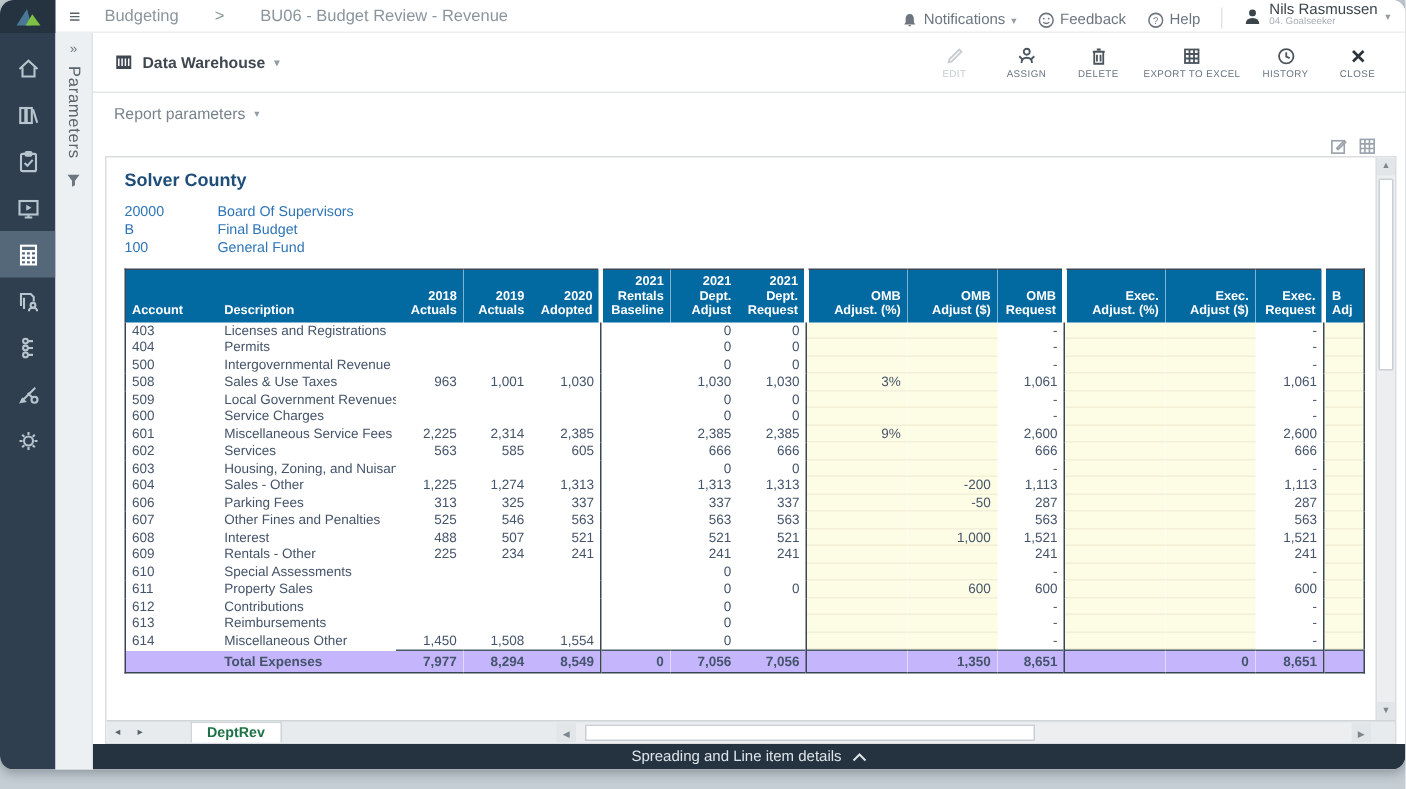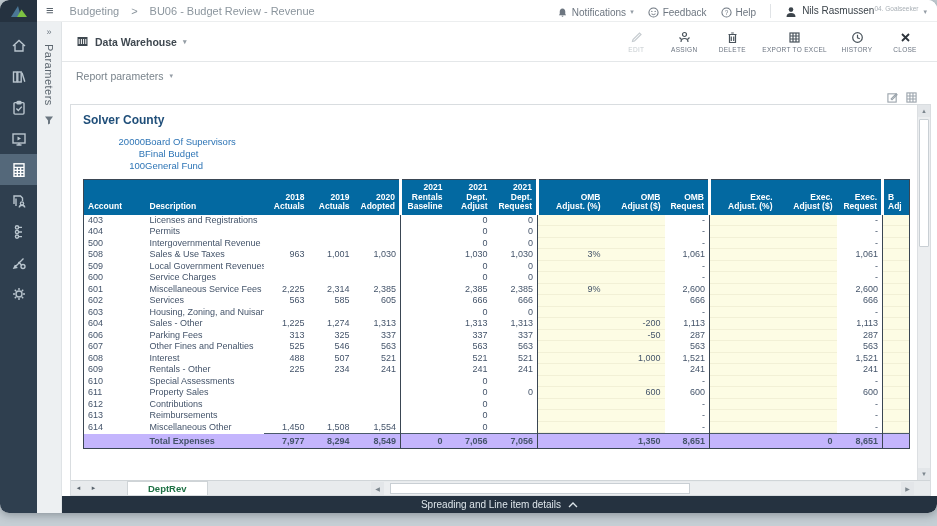--- a/index.html
+++ b/index.html
@@ -6,28 +6,28 @@
   html,body { width:937px; height:526px; }
   body { background:#c5ced4; font-family:"Liberation Sans", sans-serif; position:relative; overflow:hidden; }
 
   .app { position:absolute; left:0; top:0; width:937px; height:513px; border-radius:9px;
          overflow:hidden; background:#fff; box-shadow:0 2px 8px rgba(30,40,50,.35); }
 
   
   .topbar { height:22px; background:#fff; display:flex; align-items:center; border-bottom:1px solid #eceeef; }
   .logo-block { width:37px; height:22px; background:#253240; display:flex; align-items:center; justify-content:center; flex:0 0 auto; }
   .hamburger { color:#5a646d; font-size:13px; margin-left:9px; cursor:pointer; line-height:1; }
-  .breadcrumb { margin-left:16px; font-size:11px; color:#8b959d; display:flex; gap:12px; align-items:center; }
+  .breadcrumb { margin-left:16px; font-size:11px; color:#8b959d; display:flex; gap:24px; align-items:center; }
   .topbar-right { margin-left:auto; display:flex; align-items:flex-end; gap:14px; padding-right:10px; }
   .tb-item { display:flex; align-items:center; gap:4px; font-size:10px; color:#6d7680; cursor:pointer; }
   .tb-item svg { flex:0 0 auto; }
   .caret { font-size:7px; color:#949da5; }
   .tb-divider { width:1px; height:14px; background:#e0e3e6; }
   .user-item { display:flex; align-items:center; gap:5px; cursor:pointer; }
-  .user-text { display:flex; flex-direction:row; line-height:1.05; }
+  .user-text { display:flex; flex-direction:column; line-height:1.05; }
   .user-name { font-size:10px; color:#3c444b; }
   .user-org { font-size:6.5px; color:#a8afb5; }
 
   
   .app-body { display:flex; height:491px; }
 
   .sidebar { width:37px; background:#2f3f4f; display:flex; flex-direction:column; align-items:stretch; padding-top:8px; flex:0 0 auto; }
   .sb-item { height:31px; display:flex; align-items:center; justify-content:center; cursor:pointer; color:#b9c5ce; }
   .sb-item.active { background:#54687a; color:#fff; }
   .sb-item svg { stroke:currentColor; fill:none; stroke-width:1.4; }
@@ -53,21 +53,21 @@
   .card-zone { flex:1; display:flex; flex-direction:column; padding:0 6px 0 8px; min-height:0; }
   .card-tools { height:14px; display:flex; justify-content:flex-end; align-items:center; gap:8px; padding-right:14px; }
   .card-tools svg { stroke:#9aa3ab; fill:none; stroke-width:1.2; cursor:pointer; }
 
   .report-card { flex:1; border:1px solid #d9dde0; background:#fff; position:relative; overflow:hidden; }
   .card-inner { padding:8px 0 0 12px; }
   .report-company { font-size:12px; font-weight:bold; color:#1f4e79; }
   .report-title { font-size:12px; color:#2e75b6; margin-top:3px; }
   .report-param-table { margin-top:9px; font-size:9.5px; color:#2e75b6; }
   .rp-row { display:flex; line-height:12px; }
-  .rp-code { width:62px;text-align:right; }
+  .rp-code { width:62px; }
 
   
   .grid-wrap { margin-top:7px; width:827px; }
   table.grid { table-layout:fixed; border-collapse:collapse; width:827px; font-size:9px; color:#44546a;
                border:1px solid #3a4653; }
   table.grid th { background:#0369a1; color:#fff; font-weight:bold; font-size:8.5px; line-height:9.5px;
                   vertical-align:bottom; padding:3px 4px; white-space:nowrap; overflow:hidden; }
   th.al { text-align:left; } th.ar { text-align:right; }
   th.ge-h { border-right:3px solid #fff; }
   table.grid td { height:11.5px; line-height:11.5px; padding:0 4px; white-space:nowrap; overflow:hidden; }
@@ -81,21 +81,21 @@
 
   
   .vscroll { position:absolute; right:0; top:0; bottom:15px; width:13px; background:#eceef0; border-left:1px solid #dcdfe2; }
   .vs-btn { height:12px; display:flex; align-items:center; justify-content:center; font-size:6px; color:#7c868e; background:#e3e6e9; cursor:pointer; }
   .vs-btn.down { position:absolute; bottom:0; left:0; right:0; }
   .vs-thumb { position:absolute; top:14px; left:1px; right:1px; height:128px; background:#fff; border:1px solid #c9cfd4; border-radius:1px; cursor:grab; }
 
   .tabstrip { position:absolute; left:0; right:0; bottom:0; height:15px; background:#e8ebed; border-top:1px solid #d0d5d8;
               display:flex; align-items:center; }
   .sheet-nav { width:15px; text-align:center; font-size:7px; color:#5a646d; cursor:pointer; }
-  .sheet-tab { height:15px; margin-left:26px; padding:0 20px; background:#fff; border:1px solid #cfd4d7; border-bottom:none;
+  .sheet-tab { height:15px; margin-left:26px; padding:0 10px; background:#fff; border:1px solid #cfd4d7; border-bottom:none;
                display:flex; align-items:center; font-size:9.5px; font-weight:bold; color:#1e7145; cursor:pointer; }
   .hscroll { position:absolute; left:300px; right:16px; top:1px; height:13px; display:flex; align-items:stretch; }
   .hs-btn { width:13px; background:#e3e6e9; display:flex; align-items:center; justify-content:center; font-size:6px; color:#7c868e; cursor:pointer; }
   .hs-track { flex:1; background:#eceef0; position:relative; }
   .hs-thumb { position:absolute; left:6px; top:1px; bottom:1px; width:300px; background:#fff; border:1px solid #c9cfd4; cursor:grab; }
 
   .bottom-bar { height:17px; background:#253240; color:#dde5ea; display:flex; align-items:center; justify-content:center;
                 gap:7px; font-size:10px; cursor:pointer; }
 </style>
 </head>

